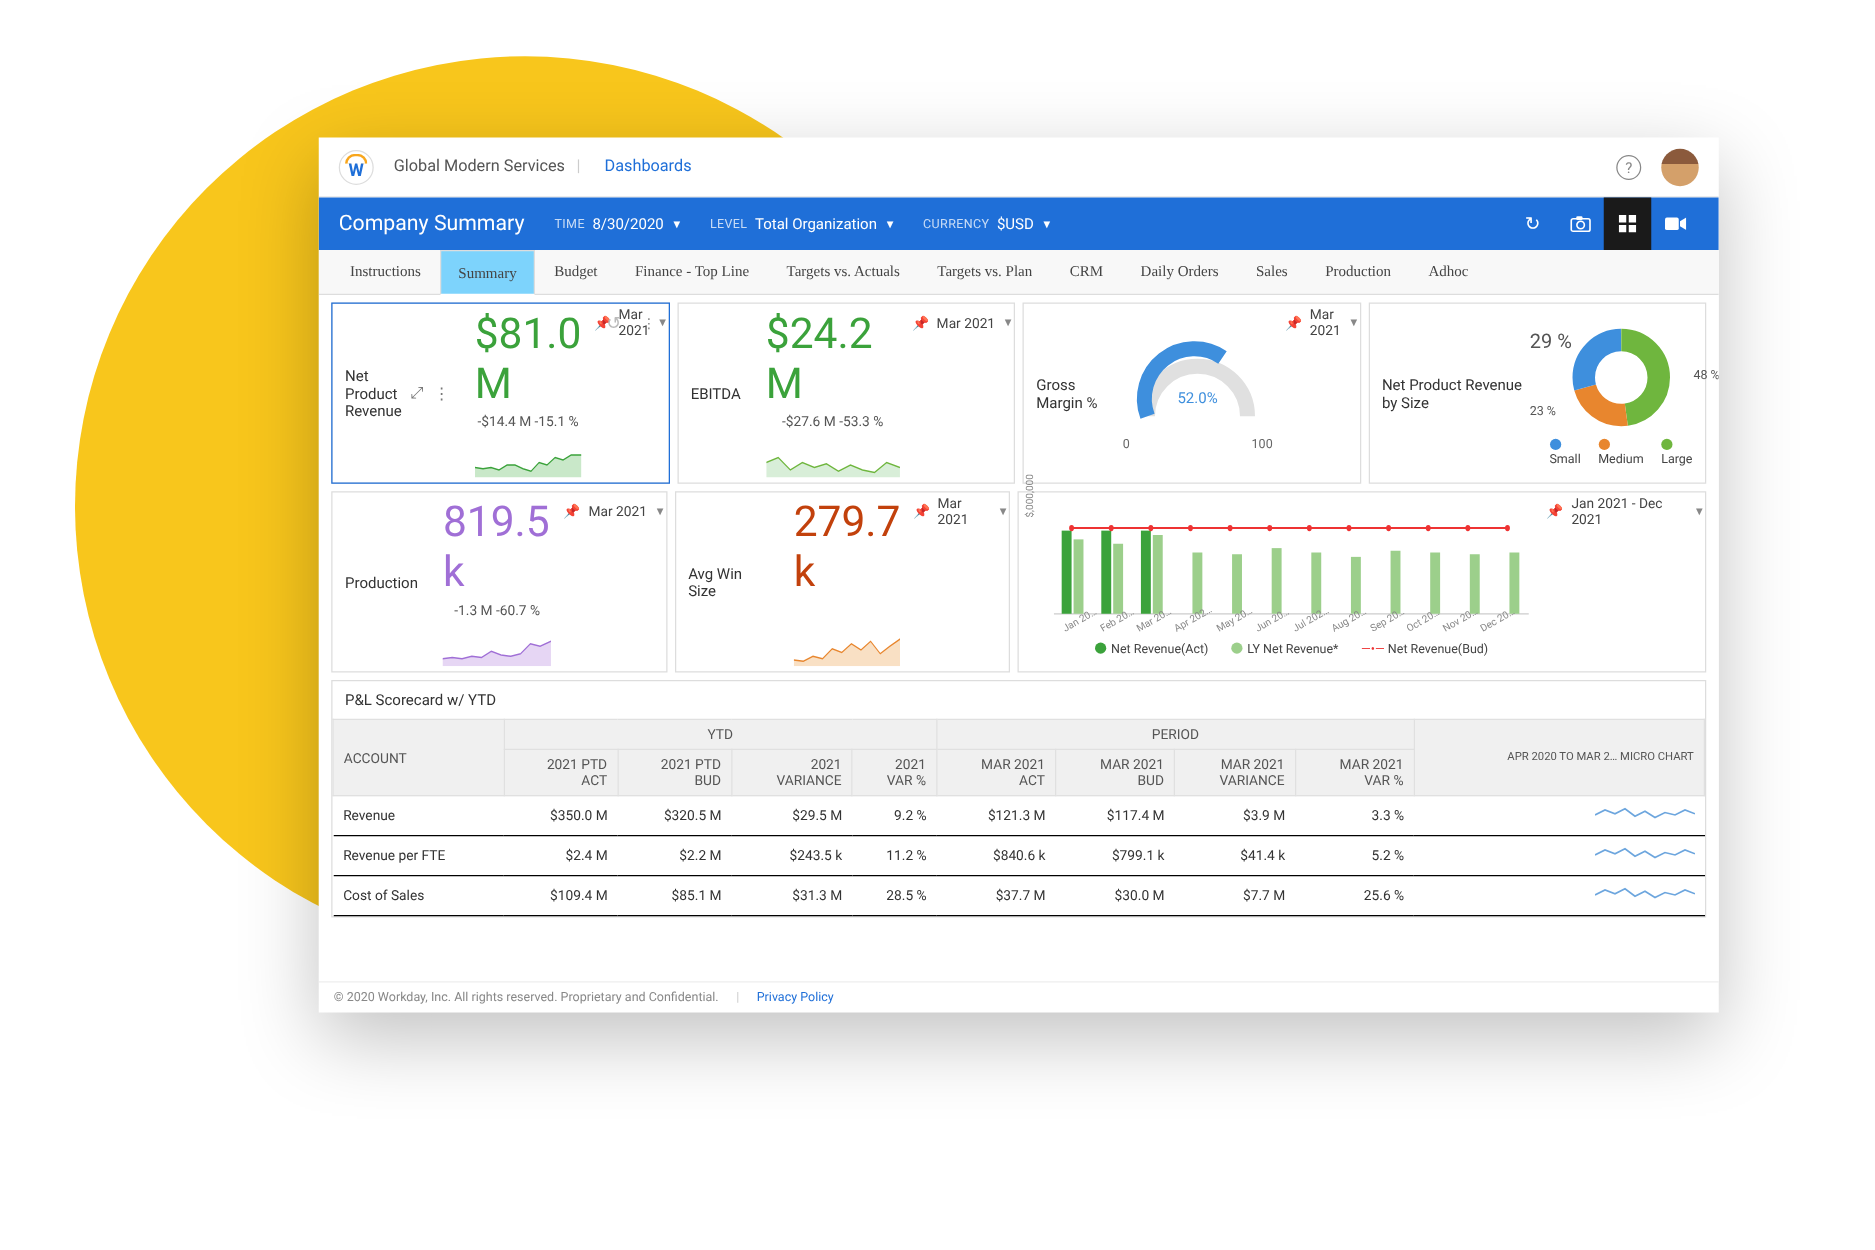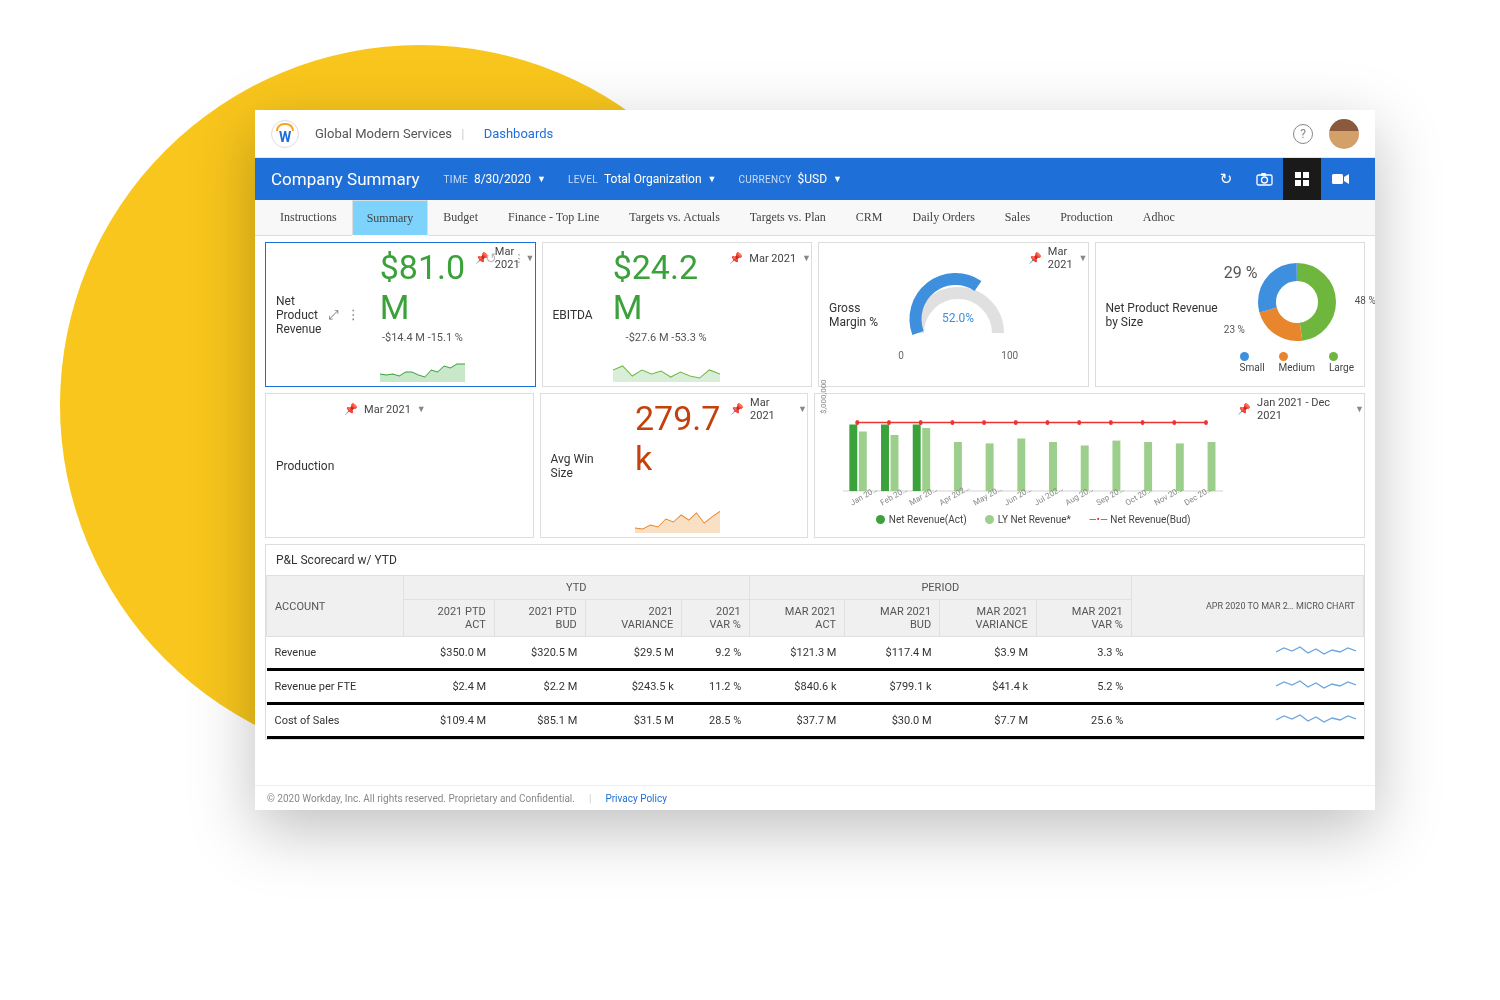--- a/index.html
+++ b/index.html
@@ -50,21 +50,21 @@
 .legend { display:flex; gap:14px; font-size:10px; color:#444; justify-content:center; margin-top:4px; }
 .legend-dot { width:9px; height:9px; border-radius:50%; display:inline-block; margin-right:4px; vertical-align:middle; }
 .combo-chart { width:100%; height:90px; }
 .combo-legend { display:flex; gap:18px; justify-content:center; font-size:10px; color:#444; margin-top:4px; }
 .scorecard { border:1px solid #ddd; display:flex; flex-direction:column; }
 .sc-title { padding:8px 10px; font-size:12px; color:#333; }
 .sc-table { width:100%; border-collapse:collapse; font-size:11px; }
 .sc-table th { background:#f0f0f0; font-weight:400; color:#555; padding:5px 8px; text-align:right; border:1px solid #e0e0e0; }
 .sc-table th.group { text-align:center; }
 .sc-table th.acct { text-align:left; }
-.sc-table td { padding:5px 8px; text-align:right; border-bottom:3px solid #000000; color:#333; }
+.sc-table td { padding:5px 8px; text-align:right; border-bottom:1px solid #000000; color:#333; }
 .sc-table td.acct { text-align:left; }
 .micro { width:80px; height:18px; }
 .app-footer { height:24px; border-top:1px solid #eee; padding:12px 12px; display:flex; align-items:center; font-size:10px; color:#888; gap:14px; }
 .app-footer a { color:#1F6FD8; }
 .xaxis-labels { display:flex; justify-content:space-between; font-size:8px; color:#888; padding:0 8px; transform:translateY(-2px); }
 .xaxis-labels span { transform:rotate(-30deg); transform-origin:left; white-space:nowrap; }
 .yaxis { position:absolute; left:4px; top:20px; font-size:8px; color:#888; transform:rotate(-90deg); transform-origin:left top; }
 </style>
 </head>
 <body>
@@ -240,20 +240,28 @@
           </div>
         </div>
       </div>
     </div>
 
     <div class="row">
       <div class="card" style="flex:1">
         <div class="card-header">
             <span>Production</span>
           </div>
+        <div class="card-body">
+          <div class="big-number purple">819.5 k</div>
+          <div class="delta">-1.3 M   -60.7 %</div>
+          <svg class="spark" viewBox="0 0 200 32" preserveAspectRatio="none">
+            <path d="M0,26 L18,25 L36,26 L54,24 L72,25 L90,20 L108,23 L126,24 L144,22 L162,14 L180,16 L200,12 L200,32 L0,32 Z" fill="#e6d6f4"></path>
+            <path d="M0,26 L18,25 L36,26 L54,24 L72,25 L90,20 L108,23 L126,24 L144,22 L162,14 L180,16 L200,12" stroke="#A06FD6" fill="none" stroke-width="1.2"></path>
+          </svg>
+        </div>
         <div class="card-footer">
           <span class="pin">📌</span>
           <span>Mar 2021</span>
           <span class="caret" style="color:#888">▼</span>
         </div>
       </div>
 
       <div class="card" style="flex:1">
         <div class="card-header">
             <span>Avg Win Size</span>
@@ -386,21 +394,21 @@
               <td>$41.4 k</td>
               <td>5.2 %</td>
               <td><svg class="micro" viewBox="0 0 80 18">
                   <polyline points="0,10 8,6 16,9 24,5 32,11 40,7 48,12 56,8 64,10 72,6 80,9" stroke="#6da6de" fill="none" stroke-width="1.3"></polyline>
                 </svg></td>
             </tr>
             <tr>
               <td class="acct">Cost of Sales</td>
               <td>$109.4 M</td>
               <td>$85.1 M</td>
-              <td>$31.5 M</td>
+              <td>$31.3 M</td>
               <td>28.5 %</td>
               <td>$37.7 M</td>
               <td>$30.0 M</td>
               <td>$7.7 M</td>
               <td>25.6 %</td>
               <td><svg class="micro" viewBox="0 0 80 18">
                   <polyline points="0,10 8,6 16,9 24,5 32,11 40,7 48,12 56,8 64,10 72,6 80,9" stroke="#6da6de" fill="none" stroke-width="1.3"></polyline>
                 </svg></td>
             </tr>
           </tbody>

